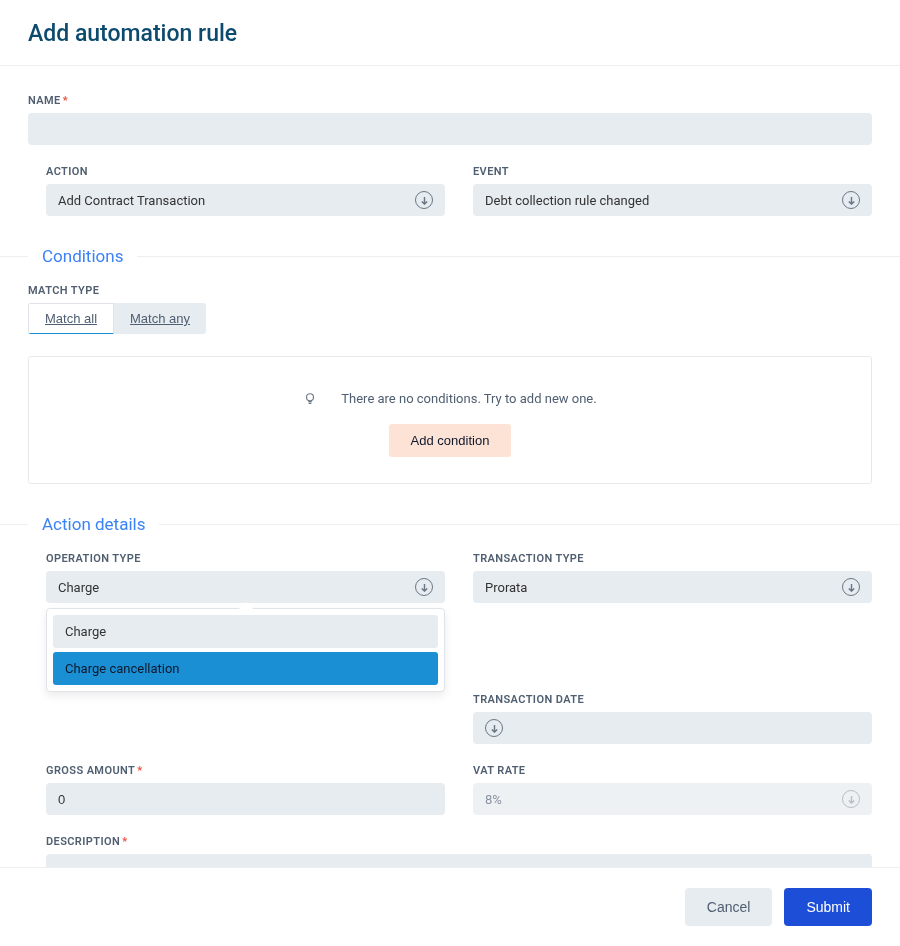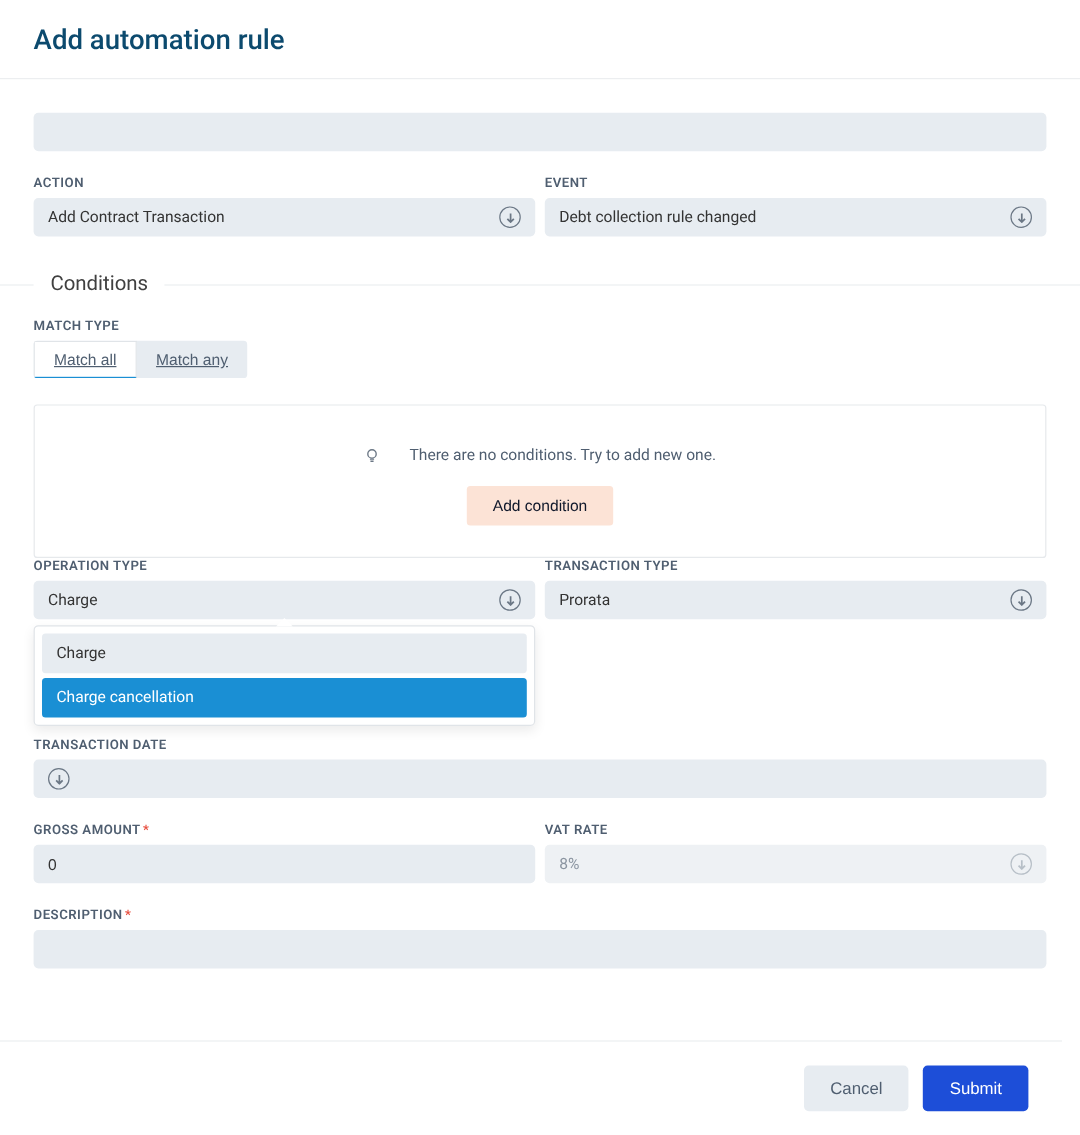--- a/index.html
+++ b/index.html
@@ -45,21 +45,21 @@
     border-radius: 4px;
     height: 32px;
     padding: 12px 12px;
     font-size: 13px;
     color: #333;
     display: flex;
     align-items: center;
     justify-content: space-between;
   }
   .text-input { outline: none; }
-  .row { display: flex; gap: 8px; margin-top: 20px; }
+  .row { display: flex; gap: 28px; margin-top: 20px; margin-left: 18px; }
   .col { flex: 1; min-width: 0; }
   .select-box .sel-text { flex: 1; white-space: nowrap; overflow: hidden; text-overflow: ellipsis; }
   .chev-circle {
     width: 18px; height: 18px; flex-shrink: 0;
     border: 1.4px solid #6b7785; border-radius: 50%;
     display: flex; align-items: center; justify-content: center;
     color: #6b7785;
   }
   .chev-circle.disabled { border-color: #b7bfc7; color: #b7bfc7; }
   .chev-circle svg { width: 9px; height: 9px; }
@@ -69,21 +69,21 @@
   .section-head {
     display: flex; align-items: center; gap: 14px;
     margin: 30px -28px 18px -28px;
   }
   .section-head::before,
   .section-head::after {
     content: ""; flex: 1; height: 1px; background: #eceef0;
   }
   .section-head::before { max-width: 28px; flex: 0 0 28px; }
   .section-head .sect-label {
-    font-size: 17px; color: #404040; font-weight: 400;
+    font-size: 17px; color: #3b82f6; font-weight: 400;
   }
 
   
   .toggle {
     display: inline-flex; background: #e7ecf1; border-radius: 3px; overflow: hidden;
   }
   .toggle .opt {
     padding: 7px 16px; font-size: 13px; color: #4f5e70; cursor: pointer;
     border: none; background: transparent; text-decoration: underline;
   }
@@ -118,43 +118,46 @@
   .dropdown-pop::before {
     content: ""; position: absolute; top: -7px; left: 50%; margin-left: -7px;
     width: 0; height: 0; border-left: 7px solid transparent; border-right: 7px solid transparent;
     border-bottom: 7px solid #fff;
   }
   .drop-opt {
     padding: 9px 12px; font-size: 13px; border-radius: 3px; cursor: pointer;
     background: #e7ecf1; color: #333;
   }
   .drop-opt + .drop-opt { margin-top: 4px; }
-  .drop-opt.hover { background: #1a8fd4; color: #ffffff; }
+  .drop-opt.hover { background: #1a8fd4; color: #0f172a; }
 
   
   .footer {
-    position: absolute; left: 0; right: 15px; bottom: 0;
+    position: absolute; left: 0; right: 0; bottom: 0;
     border-top: 1px solid #eceef0;
     padding: 20px 28px; display: flex; justify-content: flex-end; gap: 12px;
     background: #fff;
   }
   .btn { border: none; border-radius: 4px; font-size: 14px; padding: 11px 22px; cursor: pointer; }
   .btn-cancel { background: #e7ecf1; color: #4f5e70; }
   .btn-submit { background: #1d4ed8; color: #fff; }
 </style>
 </head>
 <body>
 
 <div class="page">
   <h1 class="title">Add automation rule</h1>
   <hr class="hr-full">
 
   <div class="form-area">
 
     
+    <label class="field-label">
+      <span>NAME</span><span class="req">*</span>
+    </label>
     <input class="text-input" type="text" style="">
 
     
     <div class="row">
       <div class="col">
         <label class="field-label">ACTION</label>
         <div class="select-box">
           <span class="sel-text">Add Contract Transaction</span>
           <span class="chev-circle">
             <svg viewBox="0 0 10 10" fill="none" stroke="currentColor" stroke-width="1.6">
@@ -192,20 +195,23 @@
         <svg class="bulb" viewBox="0 0 16 16" fill="none" stroke="currentColor" stroke-width="1.3">
           <circle cx="8" cy="6" r="4"></circle>
             <path d="M6 11h4M6.5 13h3"></path>
         </svg>
         <span>There are no conditions. Try to add new one.</span>
       </div>
       <button class="add-cond-btn">Add condition</button>
     </div>
 
     
+    <div class="section-head">
+      <span class="sect-label">Action details</span>
+    </div>
 
     <div class="row" style="margin-top:0;">
       <div class="col" style="position:relative;">
         <label class="field-label">OPERATION TYPE</label>
         <div class="select-box">
           <span class="sel-text">Charge</span>
           <span class="chev-circle">
             <svg viewBox="0 0 10 10" fill="none" stroke="currentColor" stroke-width="1.6">
                 <path d="M5 1v8M2 6l3 3 3-3"></path>
               </svg>
@@ -223,21 +229,21 @@
           <span class="sel-text">Prorata</span>
           <span class="chev-circle">
             <svg viewBox="0 0 10 10" fill="none" stroke="currentColor" stroke-width="1.6">
                 <path d="M5 1v8M2 6l3 3 3-3"></path>
               </svg>
           </span>
         </div>
       </div>
     </div>
 
-    <div class="row" style="margin-top:90px;flex-direction:column;">
+    <div class="row" style="margin-top:90px;">
       <div class="col"></div>
       <div class="col">
         <label class="field-label">TRANSACTION DATE</label>
         <div class="select-box">
           <span class="chev-circle">
             <svg viewBox="0 0 10 10" fill="none" stroke="currentColor" stroke-width="1.6">
                 <path d="M5 1v8M2 6l3 3 3-3"></path>
               </svg>
           </span>
         </div>

